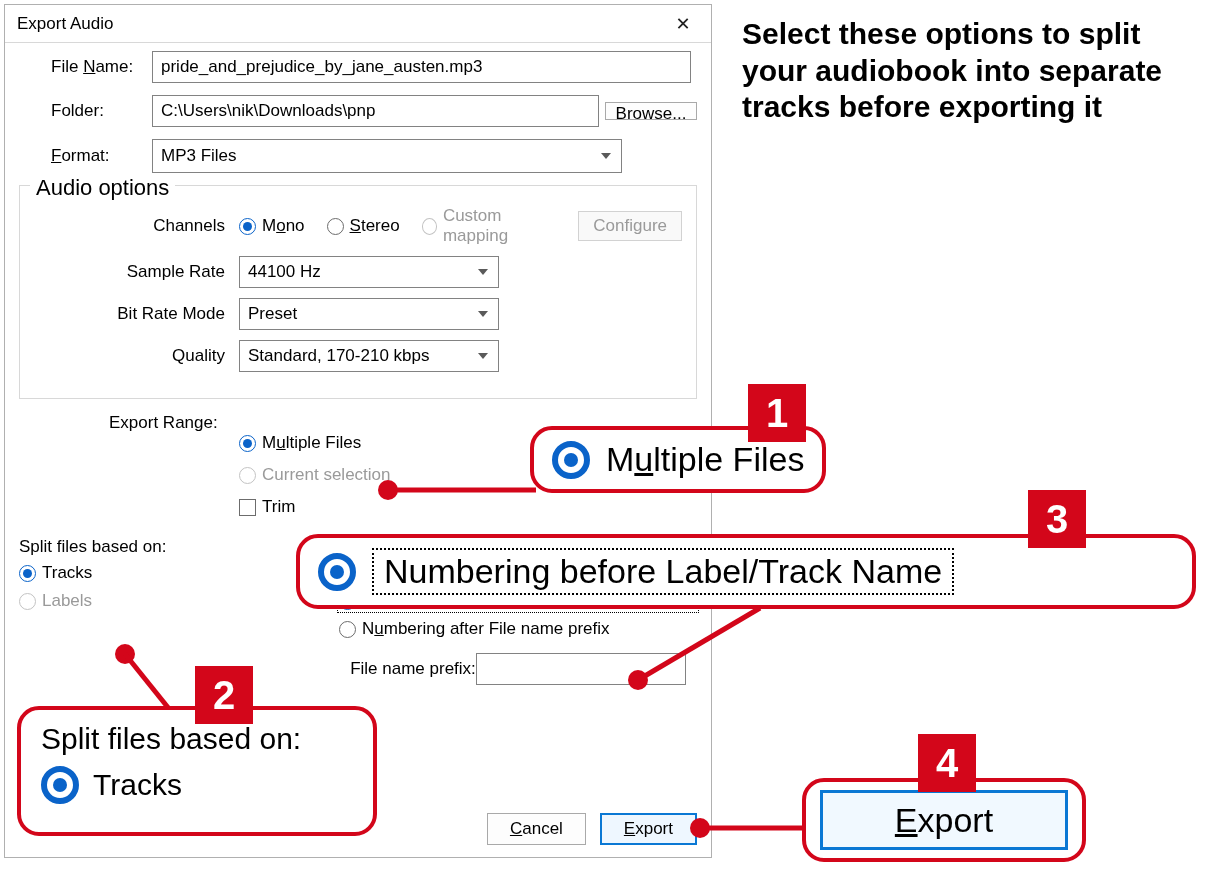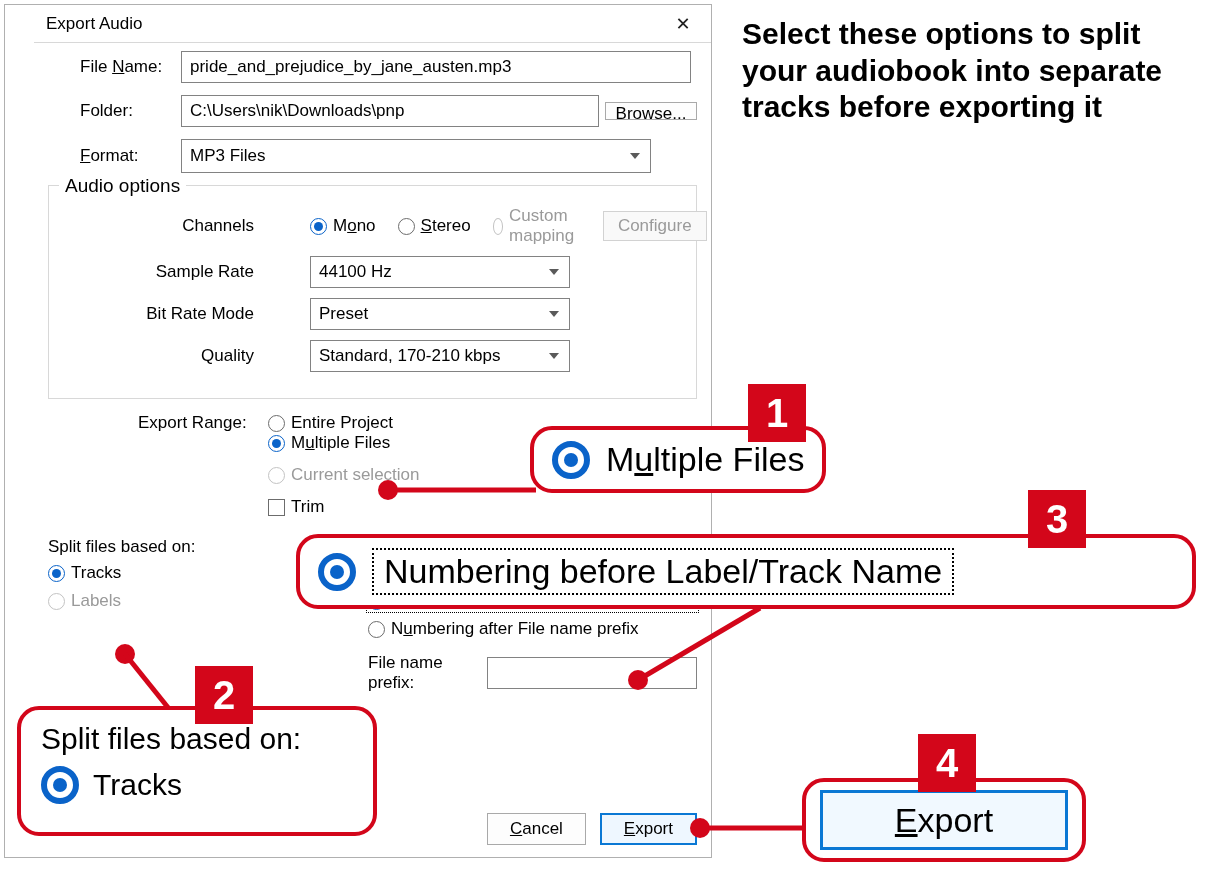--- a/index.html
+++ b/index.html
@@ -1,21 +1,21 @@
 <!DOCTYPE html>
 <html><head>
 <meta charset="utf-8">
 <style>
   * { box-sizing: border-box; font-family: "Segoe UI", Tahoma, sans-serif; }
   body { margin: 0; padding: 0; background: #fff; width: 1218px; height: 876px; position: relative; overflow: hidden; }
 
   
   .window {
     position: absolute; left: 4px; top: 4px; width: 708px; height: 854px;
-    background: #fff; border: 1px solid #b0b0b0; padding-left: 29px;
+    background: #fff; border: 1px solid #b0b0b0;
   }
   .titlebar {
     height: 38px; display: flex; align-items: center; justify-content: space-between;
     padding: 0 8px 0 12px; font-size: 17px; color: #000;
     border-bottom: 1px solid #d8d8d8;
   }
   .titlebar .title { }
   .titlebar .close {
     width: 40px; height: 30px; display:flex; align-items:center; justify-content:center;
     font-size: 18px; color:#222; cursor:pointer;
@@ -41,24 +41,24 @@
   }
   .combo::after {
     content:""; position:absolute; right:10px; top:50%; transform:translateY(-50%);
     border-left:5px solid transparent; border-right:5px solid transparent; border-top:6px solid #5a5a5a;
   }
 
   .groupbox {
     border: 1px solid #d8d8d8; margin-top: 6px; padding: 10px 14px 26px 14px; position:relative;
   }
   .groupbox > .legend {
-    position: absolute; top: -11px; left: 10px; background:#fff; padding:0 6px; font-size: 19px;
-  }
-
-  .opt-row { display:grid; grid-template-columns: 205px 1fr; align-items:center; margin-top: 10px; gap: 42px; }
+    position: absolute; top: -11px; left: 10px; background:#fff; padding:0 6px; font-size: 22px;
+  }
+
+  .opt-row { display:grid; grid-template-columns: 205px 1fr; align-items:center; margin-top: 10px; }
   .opt-row .olabel { text-align: right; padding-right: 14px; }
 
   .radio-row { display:flex; align-items:center; gap:22px; }
   .radio, .check {
     display:inline-flex; align-items:center; gap:6px; font-size:17px; cursor:pointer;
   }
   .radio .dot, .bigradio .dot {
     width:17px; height:17px; border:1px solid #6c6c6c; border-radius:50%; display:inline-flex;
     align-items:center; justify-content:center; background:#fff;
   }
@@ -82,21 +82,21 @@
   .range-row-first { display:grid; grid-template-columns:130px 1fr; }
 
   .split-section { margin-top: 20px; display:grid; grid-template-columns: 310px 1fr; }
   .split-col { border-right: 0; }
   .split-title { font-size:17px; margin-bottom:6px; }
   .split-opts { display:flex; flex-direction:column; gap:8px; margin-top:2px; }
 
   .name-col { padding-left: 10px; }
   .name-opts { display:flex; flex-direction:column; gap:8px; }
   .radio.focus { outline: 1px dotted #000; outline-offset: 1px; }
-  .prefix-row { display:flex; align-items:center; margin-top:14px; }
+  .prefix-row { display:flex; align-items:center; margin-top:14px;justify-content:center; }
   .prefix-row .textbox { width: 210px; }
 
   .dlg-buttons {
     position:absolute; right:14px; bottom:12px; display:flex; gap:14px;justify-content:center;
   }
   .btn {
     height:32px; padding:0 22px; font-size:17px; border:1px solid #a9a9a9; background:#fdfdfd; cursor:pointer;
   }
   .btn.primary { border:2px solid #0a78d4; background:#eef7ff; }
 
@@ -226,24 +226,20 @@
         <span class="olabel">Quality</span>
         <div class="combo sm">
           <span>Standard, 170-210 kbps</span>
         </div>
       </div>
     </div>
 
     <div class="range-block">
       <div class="range-row-first">
         <span>Export Range:</span>
-        <span class="radio">
-          <span class="dot"></span>
-          <span>Entire Project</span>
-        </span>
       </div>
       <div class="range-opts">
         <span class="radio sel">
           <span class="dot"></span>
           <span><span>M</span><span class="ul">u</span><span>ltiple Files</span></span>
         </span>
         <span class="radio disabled">
           <span class="dot"></span>
           <span>Current selection</span>
         </span>

